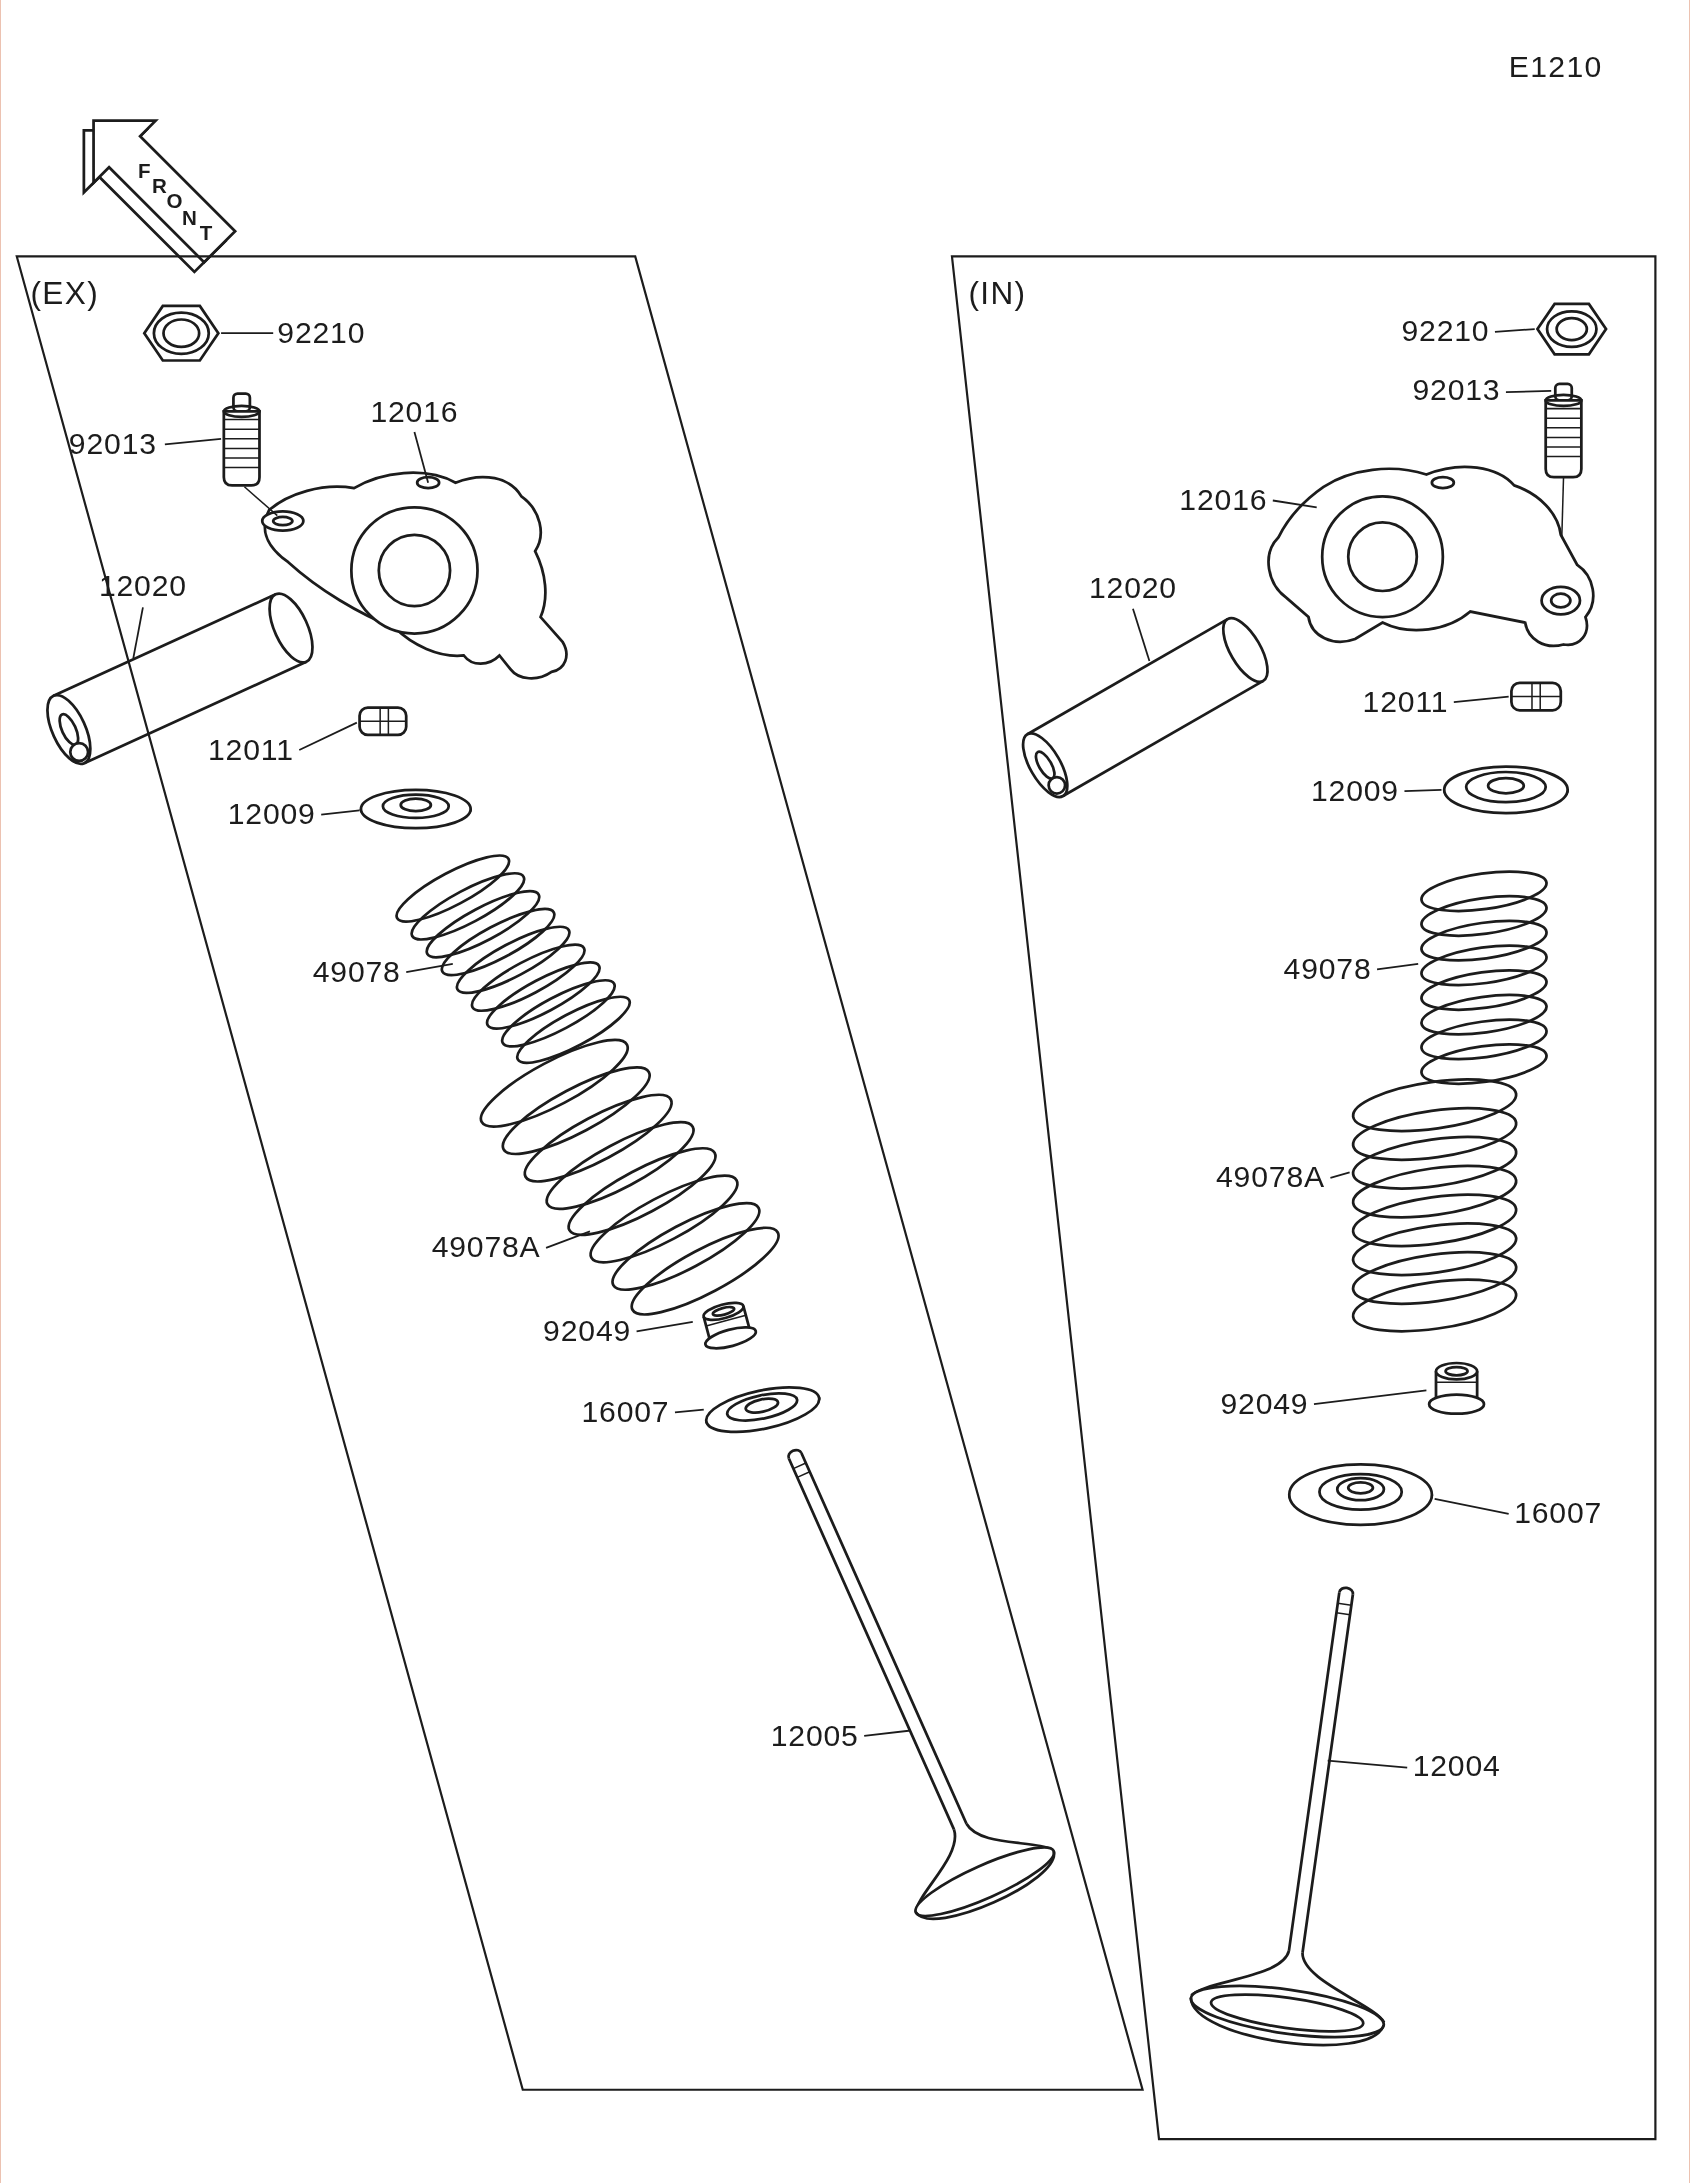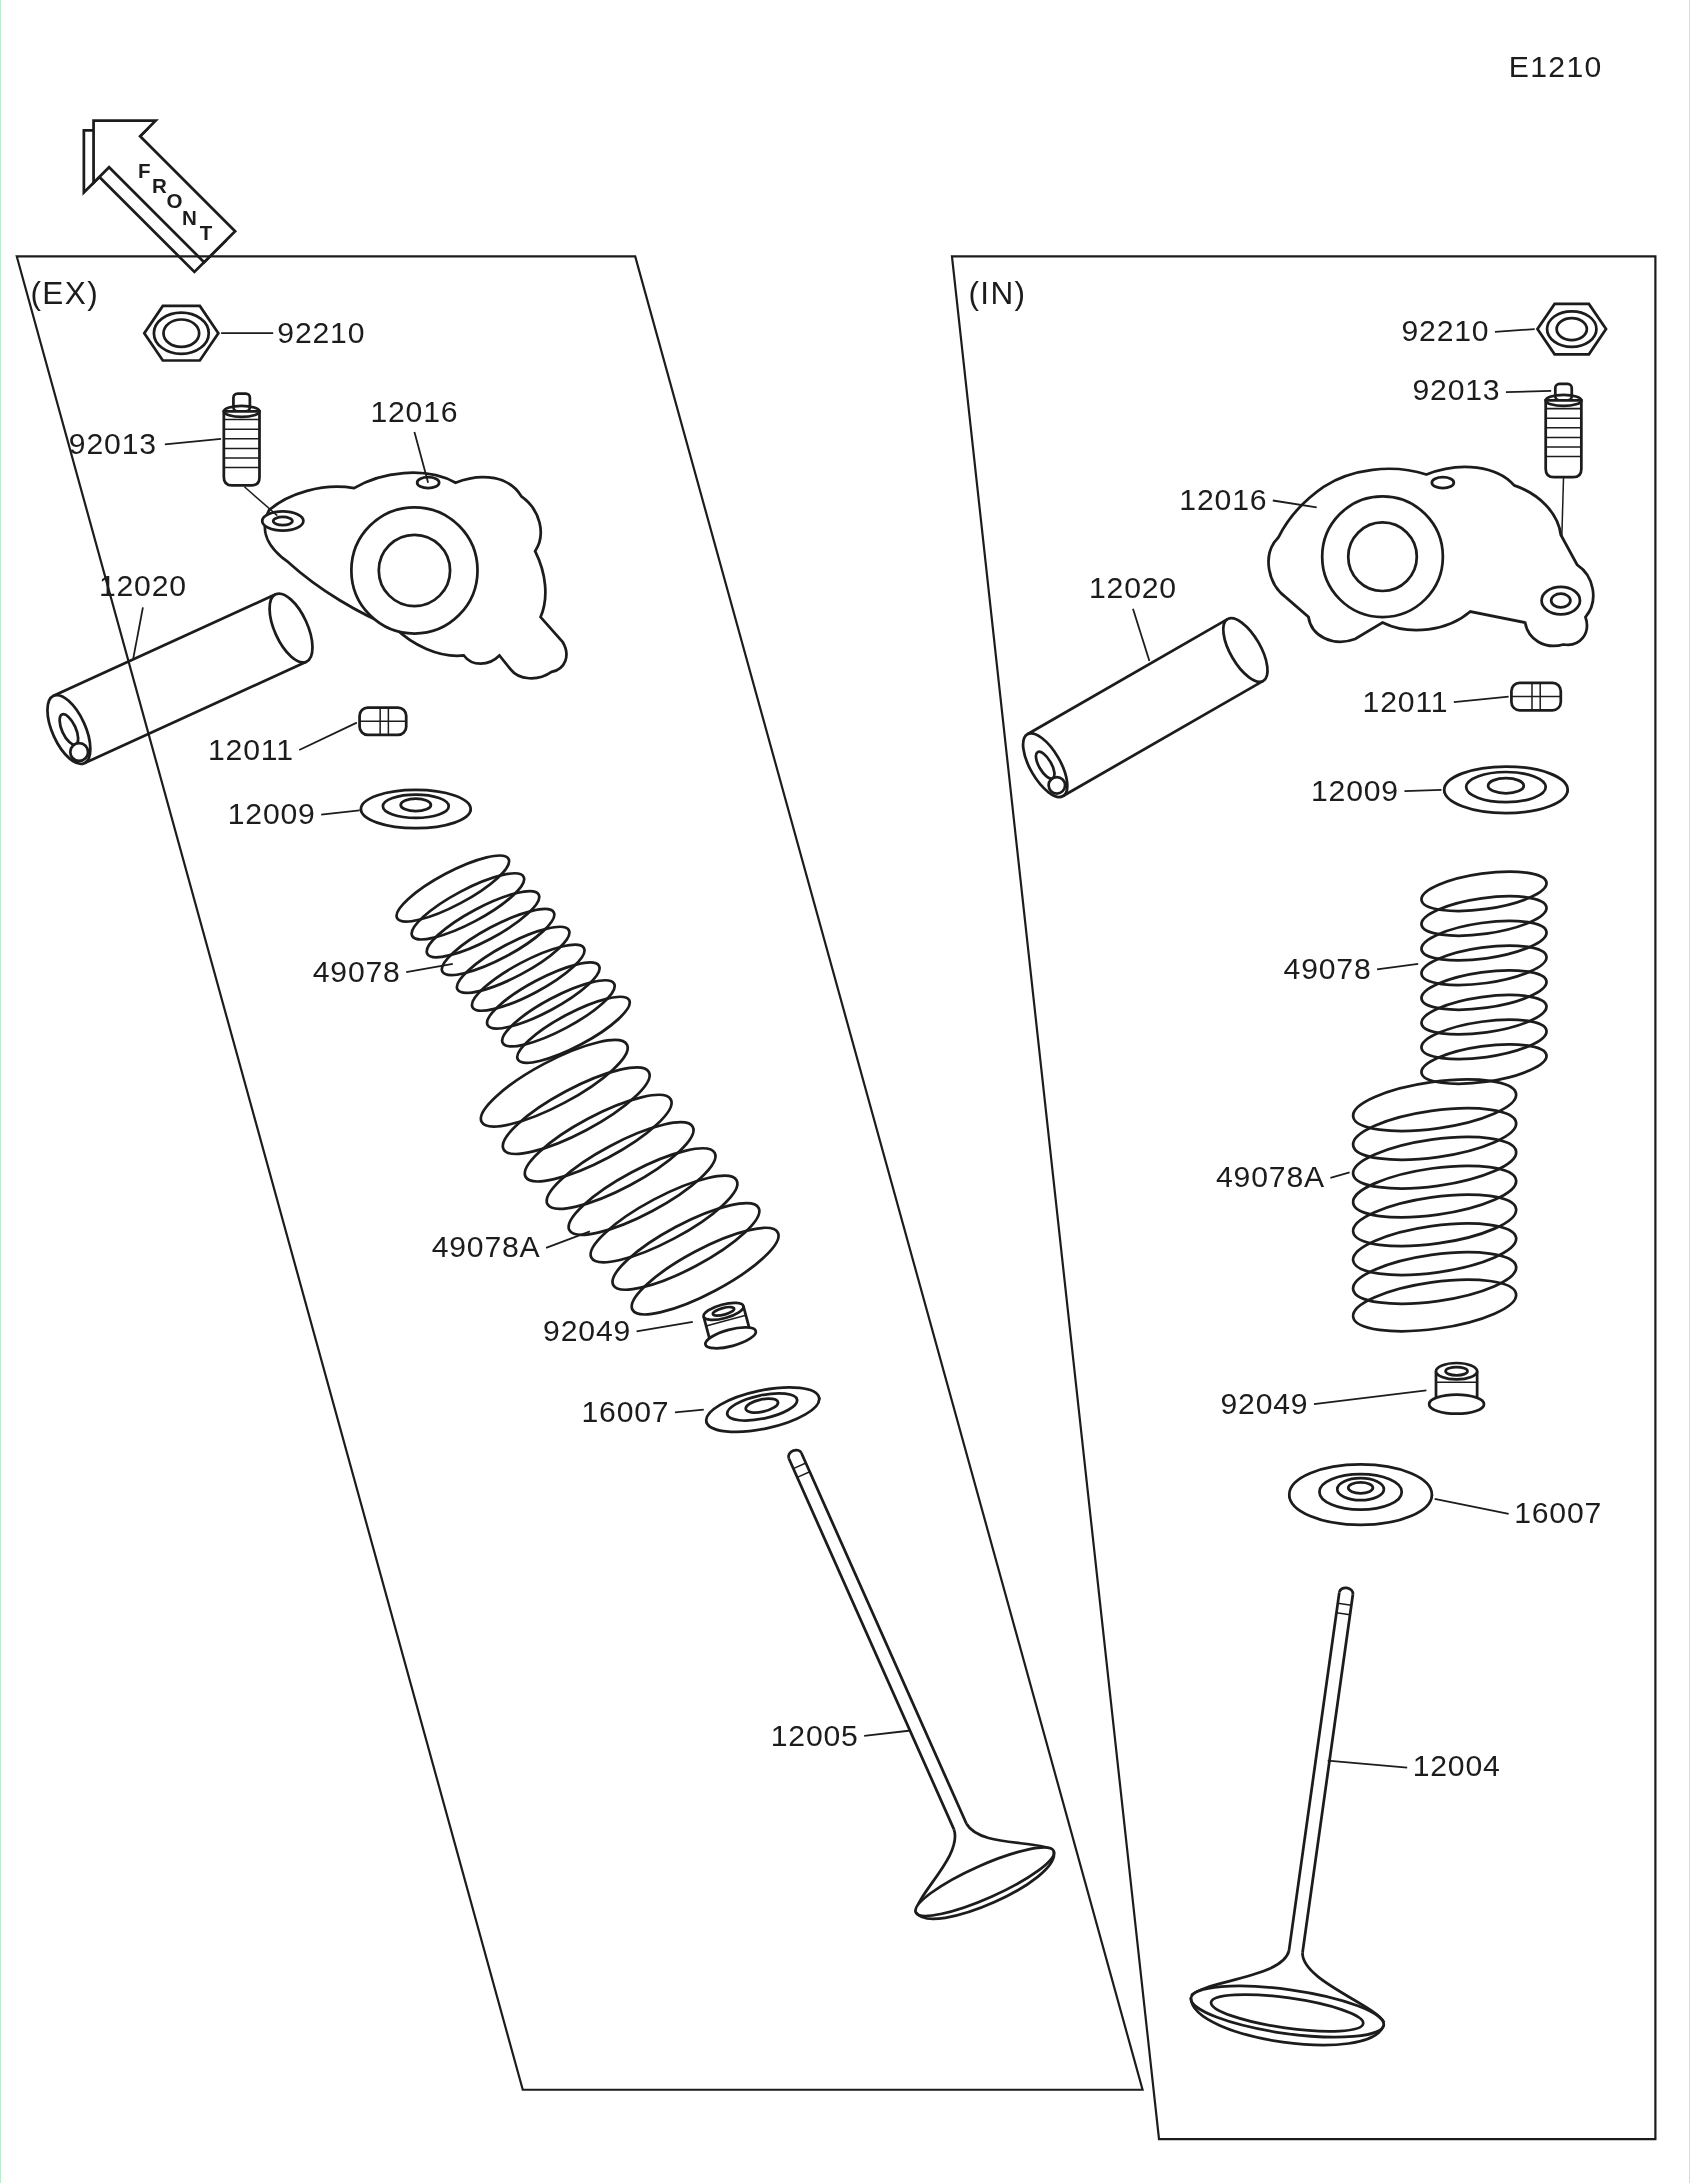--- a/index.html
+++ b/index.html
@@ -1,16 +1,16 @@
 <!DOCTYPE html>
 <html style="font-size:8.5px"><head>
 <meta charset="utf-8">
 <style>
   html,body{margin:0;padding:0;background:#ffffff;}
-  .page{width:1690px;height:2183px;position:relative;background:#22c55e;}
+  .page{width:1690px;height:2183px;position:relative;background:#c2410c;}
   svg{display:block;}
   text{font-family:"Liberation Sans","DejaVu Sans",sans-serif;fill:#1c1c1c;}
   .part-label{font-size:22px;letter-spacing:0.6px;}
   .panel-title{font-size:23px;letter-spacing:1px;}
   .doc-code{font-size:22px;letter-spacing:1px;}
   .front-letter{font-size:15px;font-weight:bold;text-anchor:middle;}
   .border{fill:none;stroke:#1c1c1c;stroke-width:1.6;}
   .outline{fill:#ffffff;stroke:#1c1c1c;stroke-width:2;}
   .wire{fill:none;stroke:#1c1c1c;stroke-width:2;}
   .thin{fill:none;stroke:#1c1c1c;stroke-width:1.1;}

